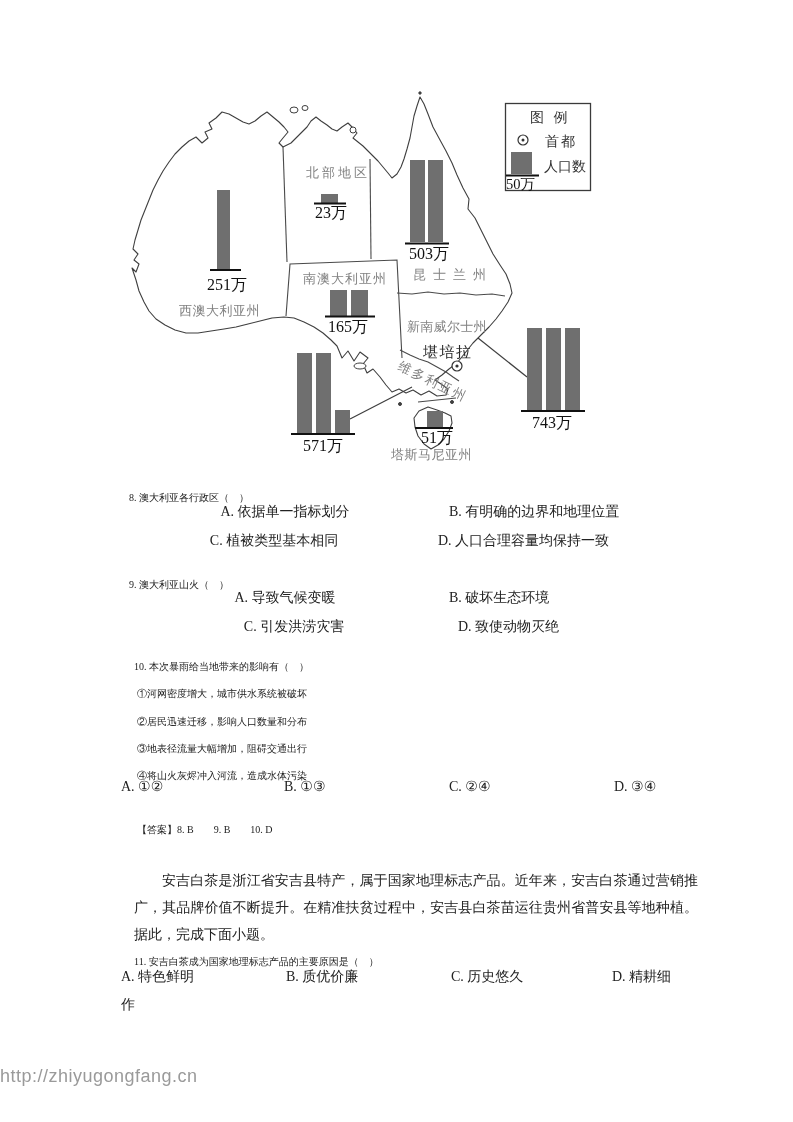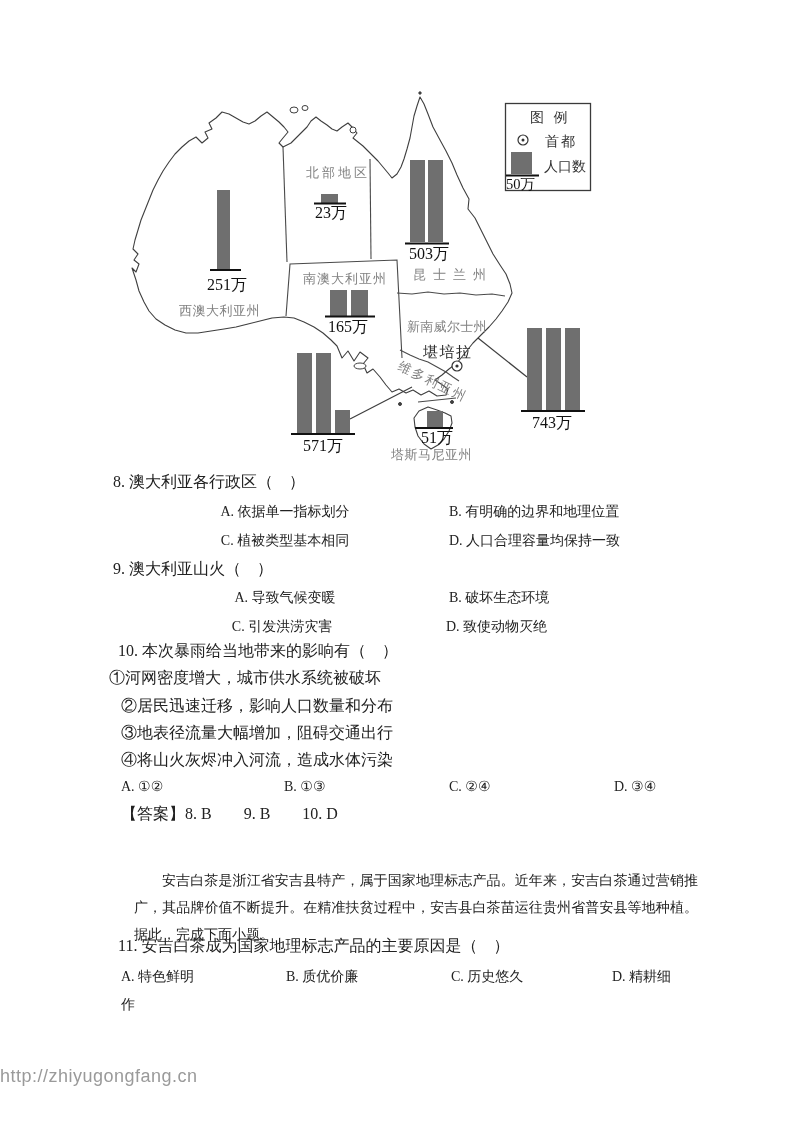--- a/index.html
+++ b/index.html
@@ -1,21 +1,21 @@
 <!DOCTYPE html>
 <html><head>
 <meta charset="utf-8">
 <style>
   html,body{margin:0;padding:0;}
   body{
     width:793px;height:1122px;background:#ffffff;position:relative;
     font-family:"Liberation Serif","DejaVu Serif",serif;color:#222;
     overflow:hidden;
   }
-  .tl{position:absolute;margin:0;font-size:16px;line-height:20px;white-space:pre;}
+  .tl{position:absolute;margin:16px;font-size:10px;line-height:20px;white-space:pre;}
   .row{position:absolute;margin:0;font-size:14px;line-height:20px;}
   .colA{display:inline-block;width:328px;text-align:center;}
   .w163{display:inline-block;width:163px;}
   .w165{display:inline-block;width:165px;}
   .w161{display:inline-block;width:161px;}
   #q11opts{width:562px;line-height:28px;}
   #mapsvg{position:absolute;left:110px;top:80px;}
   #mapsvg text{font-family:"Liberation Serif","DejaVu Serif",serif;}
   .coast{fill:#ffffff;stroke:#3f3f3f;stroke-width:1.1;stroke-linejoin:round;}
   .border{fill:none;stroke:#4a4a4a;stroke-width:1.1;}
@@ -145,28 +145,28 @@
     <text x="545" y="146" font-size="14" fill="#333" letter-spacing="2">首都</text>
     <rect class="bar" x="511" y="152" width="21" height="22"></rect>
     <line class="baseline" x1="506" y1="175.5" x2="539" y2="175.5"></line>
     <text x="544" y="171" font-size="14" fill="#333">人口数</text>
     <text x="506" y="189" font-size="14.5" fill="#111">50万</text>
   </g>
 </svg>
 
 <p class="tl" style="left:113px;top:472px">8. 澳大利亚各行政区（　）</p>
 <p class="row" style="left:121px;top:502px"><span class="colA">A. 依据单一指标划分</span><span>B. 有明确的边界和地理位置</span></p>
-<p class="row" style="left:121px;top:531px"><span class="colA">C. 植被类型基本相同</span><span>D. 人口合理容量均保持一致</span></p>
+<p class="row" style="left:110px;top:531px"><span class="colA">C. 植被类型基本相同</span><span>D. 人口合理容量均保持一致</span></p>
 
 <p class="tl" style="left:113px;top:559px">9. 澳大利亚山火（　）</p>
 <p class="row" style="left:121px;top:588px"><span class="colA">A. 导致气候变暖</span><span>B. 破坏生态环境</span></p>
-<p class="row" style="left:118px;top:617px"><span class="colA">C. 引发洪涝灾害</span><span>D. 致使动物灭绝</span></p>
+<p class="row" style="left:130px;top:617px"><span class="colA">C. 引发洪涝灾害</span><span>D. 致使动物灭绝</span></p>
 
 <p class="tl" style="left:118px;top:641px">10. 本次暴雨给当地带来的影响有（　）</p>
-<p class="tl" style="left:109px;top:668px">①河网密度增大，城市供水系统被破坏</p>
+<p class="tl" style="left:121px;top:668px">①河网密度增大，城市供水系统被破坏</p>
 <p class="tl" style="left:121px;top:696px">②居民迅速迁移，影响人口数量和分布</p>
 <p class="tl" style="left:121px;top:723px">③地表径流量大幅增加，阻碍交通出行</p>
 <p class="tl" style="left:121px;top:750px">④将山火灰烬冲入河流，造成水体污染</p>
 <p class="row" style="left:121px;top:777px"><span class="w163">A. ①②</span><span class="w165">B. ①③</span><span class="w165">C. ②④</span><span>D. ③④</span></p>
 
 <p class="tl" style="left:121px;top:804px">【答案】8. B　　9. B　　10. D</p>
 
 <p id="passage">安吉白茶是浙江省安吉县特产，属于国家地理标志产品。近年来，安吉白茶通过营销推广，其品牌价值不断提升。在精准扶贫过程中，安吉县白茶苗运往贵州省普安县等地种植。据此，完成下面小题。</p>
 
 <p class="tl" style="left:118px;top:936px">11. 安吉白茶成为国家地理标志产品的主要原因是（　）</p>

